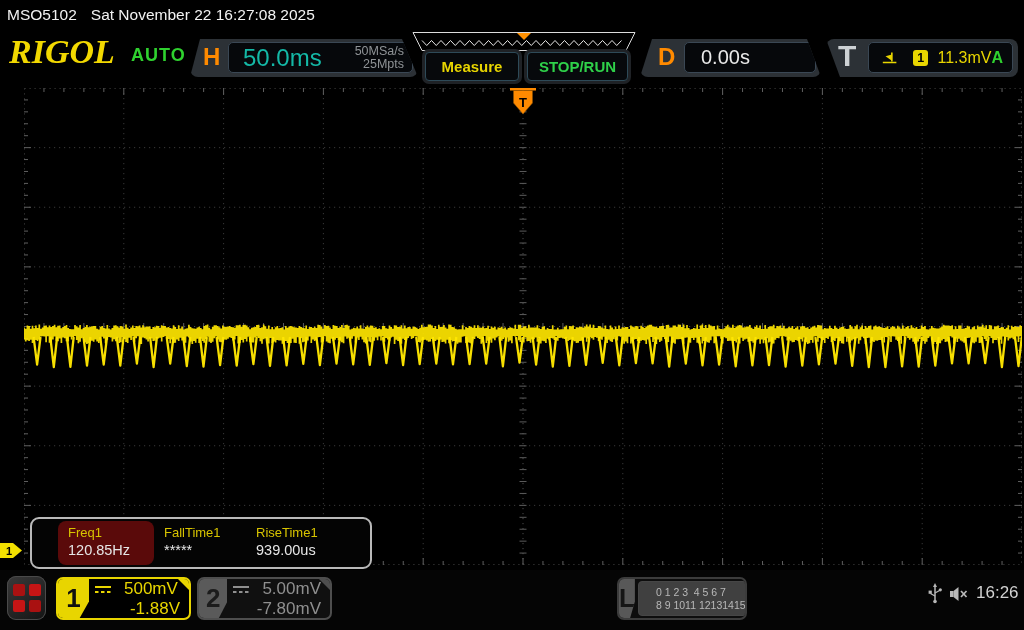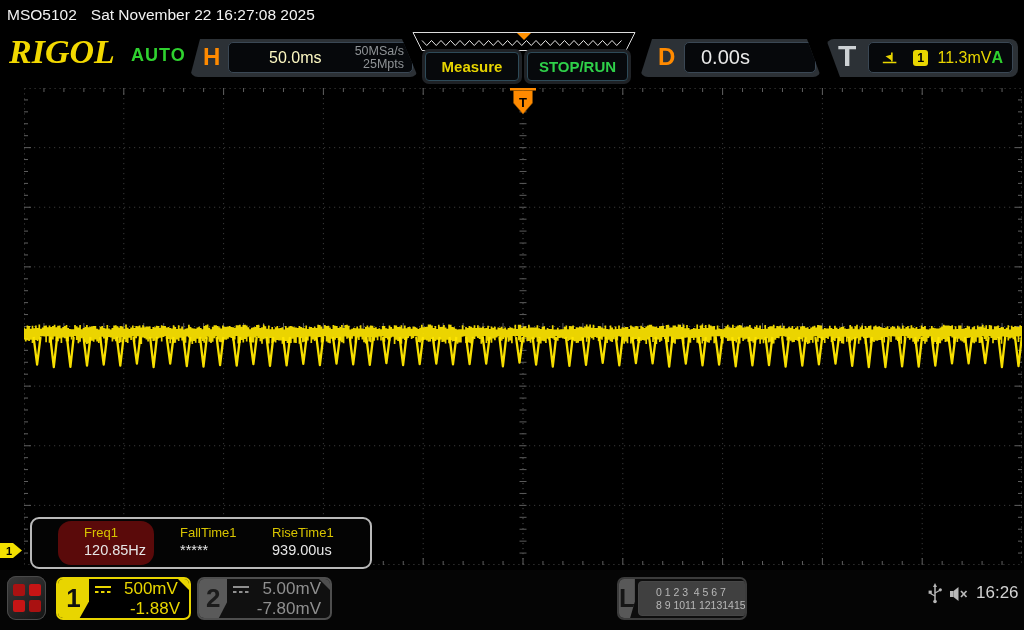--- a/index.html
+++ b/index.html
@@ -23,21 +23,21 @@
   .g-d{left:640px;width:181px;clip-path:polygon(12px 0,calc(100% - 14px) 0,100% 100%,0 100%);border-radius:8px;}
   .g-t{left:826px;width:192px;clip-path:polygon(0 0,100% 0,100% 100%,14px 100%);border-radius:8px;}
   .glabel{position:absolute;top:4px;font-size:24px;font-weight:bold;}
   .glabel.orange{color:#ff8a00;}
   .glabel.gray{color:#cdd1d4;font-size:30px;top:0px;}
   .inset{position:absolute;top:3px;bottom:4px;right:5px;background:#06080b;border:1px solid #3a4754;
          border-radius:5px;display:flex;align-items:center;}
   .g-h .glabel{left:13px;} .g-h .inset{left:38px;}
   .g-d .glabel{left:18px;} .g-d .inset{left:44px;}
   .g-t .glabel{left:12px;} .g-t .inset{left:42px;}
-  .timebase{color:#fef9c3;font-size:16px;margin-left:40px;}
+  .timebase{color:#14b8a6;font-size:24px;margin-left:14px;}
   .srate{margin-left:auto;margin-right:8px;text-align:right;color:#8f9396;font-size:12.5px;line-height:13px;}
   .delayval{color:#e9e9e9;font-size:20px;margin-left:16px;}
   .trig-badge{width:17px;height:16px;background:#e8d500;color:#000;border-radius:3px;font-size:12.5px;
               font-weight:bold;display:flex;align-items:center;justify-content:center;margin-left:14px;}
   .trig-level{color:#e8d500;font-size:16px;margin-left:9px;text-align:right;}
   .trig-mode{color:#2fd12f;font-size:16px;font-weight:bold;margin-left:auto;margin-right:9px;}
 
   .hbtn{position:absolute;top:22px;height:27px;background:#07090c;border:1px solid #2e4a58;border-radius:4px;
         box-shadow:0 0 0 3px #1f2226;display:flex;align-items:center;justify-content:center;
         font-size:15px;font-weight:bold;}
@@ -45,21 +45,21 @@
   .btn-stoprun{left:527px;width:99px;color:#2fd14a;}
   .strip{position:absolute;left:412px;top:2px;}
 
   
   .gridwrap{position:absolute;left:24px;top:88px;width:998px;height:477px;}
   .gridwrap svg.main{position:absolute;left:0;top:0;}
 
   
   .meas-panel{position:absolute;left:6px;top:429px;width:312px;height:44px;background:#040404;
               border:2px solid #b9b9b9;border-radius:9px;display:flex;padding:2px 0 2px 26px;box-sizing:content-box;}
-  .meas-col{width:92px;padding:3px 0 0 26px;box-sizing:border-box;border-radius:13px;}
+  .meas-col{width:92px;padding:3px 0 0 10px;box-sizing:border-box;border-radius:8px;}
   .meas-col.w1{width:96px;} .meas-col.w3{width:100px;}
   .meas-col.hl{background:#5a0a0a;}
   .meas-name{color:#d8c400;font-size:13px;line-height:17px;}
   .meas-val{color:#e6e6e6;font-size:14.5px;line-height:18px;}
 
   .ch1-marker{position:absolute;left:0;top:542px;}
 
   
   .bottombar{position:absolute;left:0;top:570px;width:1024px;height:60px;background:#050505;}
   .menu-btn{position:absolute;left:7px;top:6px;width:39px;height:44px;border-radius:9px;

